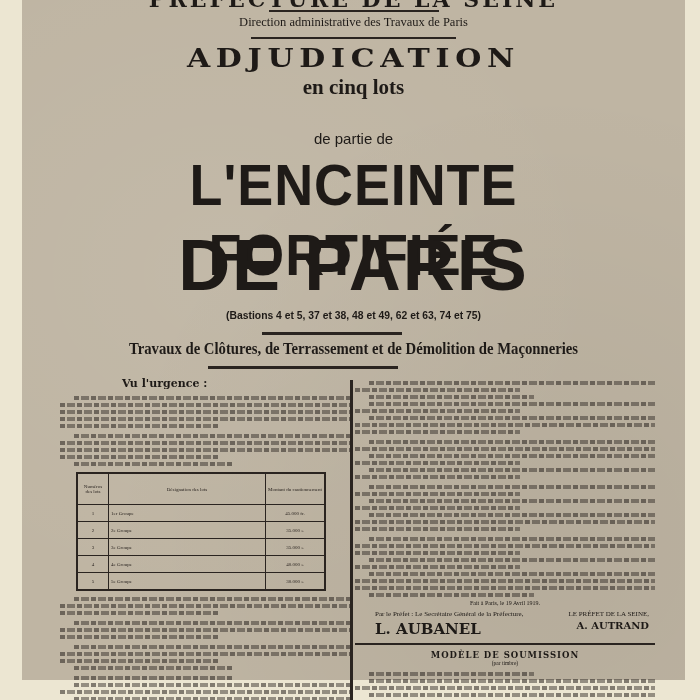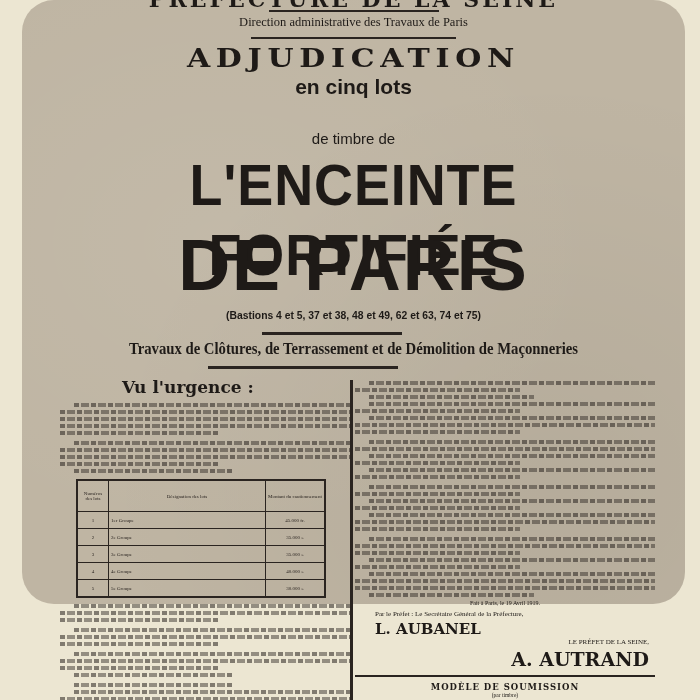--- a/index.html
+++ b/index.html
@@ -1,64 +1,64 @@
 <!DOCTYPE html>
 <html><head>
 <meta charset="utf-8">
 <style>
   html,body{margin:0;padding:0;}
   body{width:700px;height:700px;background:#ece6d2;overflow:hidden;position:relative;font-family:"Liberation Serif",serif;}
-  .poster{position:absolute;left:22px;top:0;width:663px;height:604px;background:#bfb5a3;
-    background-image:radial-gradient(ellipse at 30% 40%,rgba(255,255,255,.06),transparent 60%),radial-gradient(ellipse at 80% 80%,rgba(0,0,0,.05),transparent 60%);border-radius:32px;}
+  .poster{position:absolute;left:22px;top:0;width:663px;height:680px;background:#bfb5a3;
+    background-image:radial-gradient(ellipse at 30% 40%,rgba(255,255,255,.06),transparent 60%),radial-gradient(ellipse at 80% 80%,rgba(0,0,0,.05),transparent 60%);}
   .ink{color:#1e1a17;}
   .c{position:absolute;left:0;right:0;text-align:center;}
   .topcut{top:-14px;font-family:"DejaVu Serif",serif;font-weight:900;font-size:22px;letter-spacing:3px;}
   .rule{position:absolute;height:2px;background:#2a2420;}
   .dirline{top:15px;font-size:12.5px;}
   .adj{top:43px;font-family:"DejaVu Serif",serif;font-weight:900;font-size:26px;letter-spacing:5px;transform:scaleX(1.15);}
-  .cinq{top:75px;font-family:Liberation Sans, sans-serif;font-weight:bold;font-size:21px;}
+  .cinq{top:75px;font-family:Liberation Serif, serif;font-weight:bold;font-size:21px;}
   .entre{top:102px;font-family:"DejaVu Serif",serif;font-weight:900;font-size:20px;letter-spacing:2px;}
   .partie{top:130px;font-family:"Liberation Sans",sans-serif;font-size:15px;}
   .enceinte{top:150px;font-family:"Liberation Sans",sans-serif;font-weight:bold;font-size:58px;letter-spacing:1px;transform:scaleX(.93);line-height:70px;}
   .paris{top:225px;font-family:"Liberation Sans",sans-serif;font-weight:bold;font-size:72px;letter-spacing:2px;line-height:80px;}
   .bastions{top:309px;font-family:"Liberation Sans",sans-serif;font-size:11.5px;font-weight:bold;transform:scaleX(.9);}
   .travaux{top:340px;font-family:"Liberation Serif",serif;font-weight:bold;font-size:16px;transform:scaleX(.92);}
   .col{position:absolute;top:375px;height:325px;}
   .colL{left:38px;width:290px;}
   .colR{left:333px;width:300px;}
   .vline{position:absolute;left:328px;top:380px;width:3px;height:320px;background:#2a2420;}
-  .vu{font-family:"DejaVu Serif",serif;font-weight:bold;font-size:17px;margin-left:62px;margin-top:2px;}
+  .vu{font-family:"DejaVu Serif",serif;font-weight:bold;font-size:11px;margin-left:62px;margin-top:2px;}
   .greek{height:4px;margin:3px 0;background:repeating-linear-gradient(90deg,rgba(40,34,30,.55) 0 5px,transparent 5px 7px,rgba(40,34,30,.45) 7px 15px,transparent 15px 17px);}
   .greek.ind{margin-left:14px;}
   .greek.short{width:55%;}
   .para{margin-top:6px;}
   table.lots{border:2px solid #2a2420;border-collapse:collapse;width:250px;margin:6px 0 6px 16px;font-size:5px;}
   table.lots td,table.lots th{border:1px solid #2a2420;padding:1px 2px;height:14px;font-weight:normal;color:#2a2420;}
   table.lots th{height:28px;}
   .num{width:26px;text-align:center;}
   .amt{width:54px;text-align:center;}
-  .sig{display:flex;justify-content:space-between;font-size:7px;margin:4px 6px 0 20px;flex-direction:column;}
+  .sig{display:flex;justify-content:space-between;font-size:7px;margin:4px 6px 0 20px;}
   .sig .name{font-family:"DejaVu Serif",serif;font-weight:bold;font-size:15px;margin-top:2px;}
-  .sig .name.big{font-size:19px;}
+  .sig .name.big{font-size:10px;}
   .modele{text-align:center;font-family:"DejaVu Serif",serif;font-weight:bold;font-size:8.5px;letter-spacing:1px;margin-top:4px;}
   .sub{text-align:center;font-size:5.5px;}
   .date{text-align:center;font-size:6px;margin-top:3px;}
   .hrule{height:2px;background:#2a2420;margin:5px 0;}
 </style>
 </head>
 <body>
 
 <div class="poster ink">
   <div class="c topcut">PRÉFECTURE DE LA SEINE</div>
   <div class="rule" style="left:247px;width:170px;top:10px;"></div>
   <div class="c dirline">Direction administrative des Travaux de Paris</div>
   <div class="rule" style="left:229px;width:205px;top:37px;"></div>
   <div class="c adj">ADJUDICATION</div>
   <div class="c cinq">en cinq lots</div>
-  <div class="c partie">de timbre de</div>
+  <div class="c partie">de partie de</div>
   <div class="c enceinte">L'ENCEINTE FORTIFIÉE</div>
   <div class="c paris">DE PARIS</div>
   <div class="c bastions">(Bastions 4 et 5, 37 et 38, 48 et 49, 62 et 63, 74 et 75)</div>
   <div class="rule" style="left:240px;width:140px;top:332px;height:3px;"></div>
   <div class="c travaux">Travaux de Clôtures, de Terrassement et de Démolition de Maçonneries</div>
   <div class="rule" style="left:186px;width:190px;top:366px;height:3px;"></div>
 
   <div class="vline"></div>
 
   <div class="col colL">

